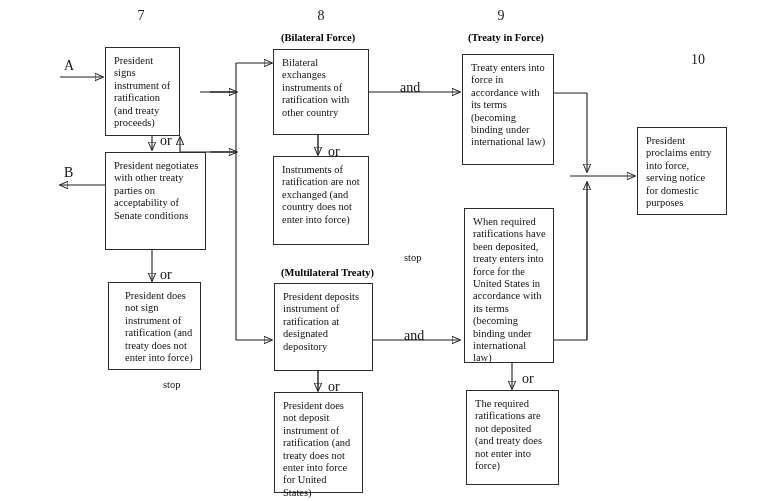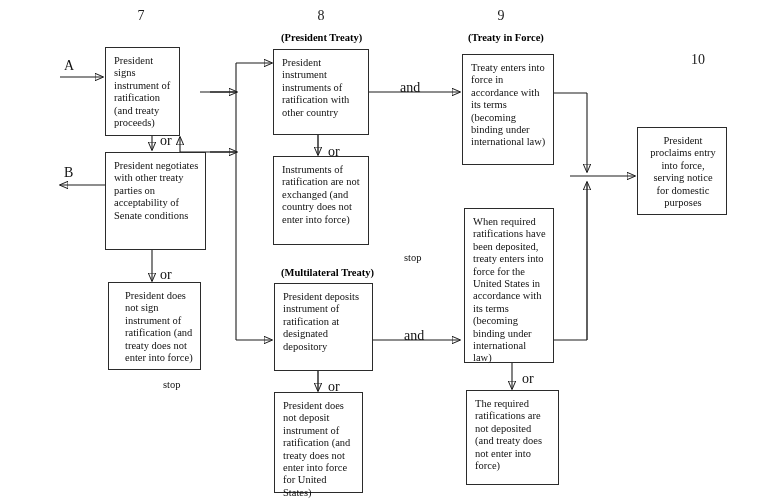--- a/index.html
+++ b/index.html
@@ -75,21 +75,21 @@
 </head>
 <body>
 
 <div id="canvas">
 
   <div class="col-header" style="left:121px; top:8px;">7</div>
   <div class="col-header" style="left:301px; top:8px;">8</div>
   <div class="col-header" style="left:481px; top:8px;">9</div>
   <div class="col-header" style="left:678px; top:8px;margin-top:44px;">10</div>
 
-  <div class="group-label" style="left:281px; top:32px;">(President Treaty)</div>
+  <div class="group-label" style="left:281px; top:32px;">(Bilateral Force)</div>
   <div class="group-label" style="left:281px; top:267px;">(Multilateral Treaty)</div>
   <div class="group-label" style="left:468px; top:32px;">(Treaty in Force)</div>
 
   <div class="io-label" style="left:64px; top:58px;">A</div>
   <div class="io-label" style="left:64px; top:165px;">B</div>
 
   <svg class="wires" viewBox="0 0 776 501">
     <defs>
       <marker id="ah" markerWidth="9" markerHeight="9" refX="8" refY="4.5" orient="auto" markerUnits="userSpaceOnUse">
         <path d="M0,0.8 L8.6,4.5 L0,8.2 z" fill="#1d1d1d" stroke="none"></path>
@@ -136,35 +136,35 @@
 
     <line x1="512" y1="363" x2="512" y2="389" stroke-width="1.1" marker-end="url(#ah)"></line>
   </svg>
 
   <div class="node" style="left:105px; top:47px; width:75px; height:89px;">President signs instrument of ratification (and treaty proceeds)</div>
 
   <div class="node" style="left:105px; top:152px; width:101px; height:98px;">President negotiates with other treaty parties on acceptability of Senate conditions</div>
 
   <div class="node" style="left:108px; top:282px; width:93px; height:88px;padding-left:16px;">President does not sign instrument of ratification (and treaty does not enter into force)</div>
 
-  <div class="node" style="left:273px; top:49px; width:96px; height:86px;">President instrument instruments of ratification with other country</div>
+  <div class="node" style="left:273px; top:49px; width:96px; height:86px;">Bilateral exchanges instruments of ratification with other country</div>
 
   <div class="node" style="left:273px; top:156px; width:96px; height:89px;">Instruments of ratification are not exchanged (and country does not enter into force)</div>
 
   <div class="node" style="left:274px; top:283px; width:99px; height:88px;">President deposits instrument of ratification at designated depository</div>
 
   <div class="node" style="left:274px; top:392px; width:89px; height:101px;">President does not deposit instrument of ratification (and treaty does not enter into force for United States)</div>
 
   <div class="node" style="left:464px; top:208px; width:90px; height:155px;">When required ratifications have been deposited, treaty enters into force for the United States in accordance with its terms (becoming binding under international law)</div>
 
   <div class="node" style="left:462px; top:54px; width:92px; height:111px;">Treaty enters into force in accordance with its terms (becoming binding under international law)</div>
 
   <div class="node" style="left:466px; top:390px; width:93px; height:95px;">The required ratifications are not deposited (and treaty does not enter into force)</div>
 
-  <div class="node" style="left:637px; top:127px; width:90px; height:88px;text-align:center;">President proclaims entry into force, serving notice for domestic purposes</div>
+  <div class="node" style="left:637px; top:127px; width:90px; height:88px;">President proclaims entry into force, serving notice for domestic purposes</div>
 
   <div class="edge-label" style="left:160px; top:133px;">or</div>
 
   <div class="edge-label" style="left:160px; top:267px;">or</div>
 
   <div class="edge-label" style="left:328px; top:144px;">or</div>
 
   <div class="edge-label" style="left:328px; top:379px;">or</div>
 
   <div class="edge-label" style="left:522px; top:371px;">or</div>

